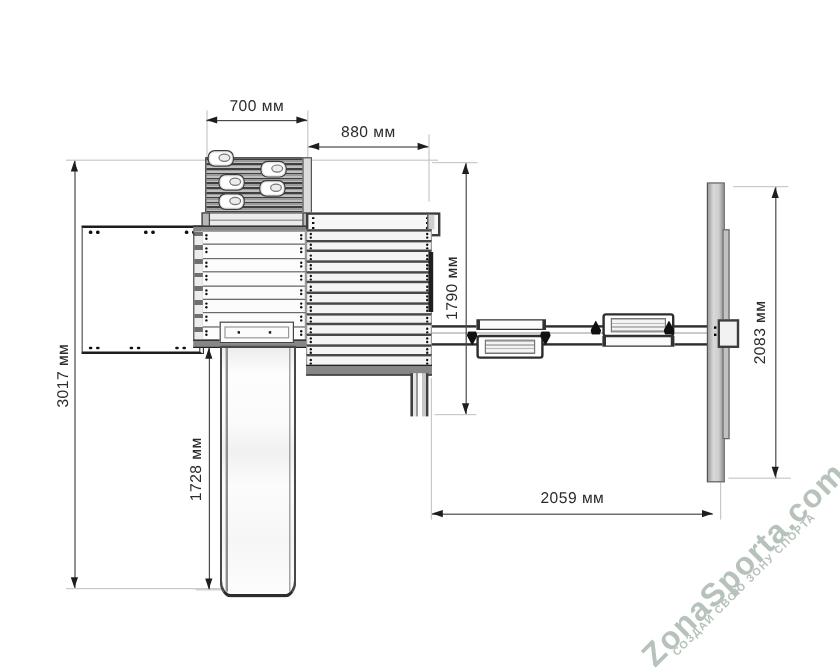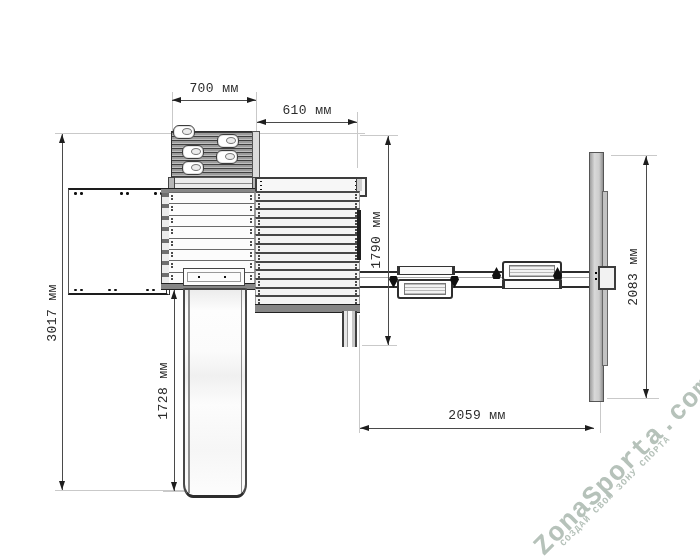--- a/index.html
+++ b/index.html
@@ -1,17 +1,17 @@
 <!DOCTYPE html>
 <html><head>
 <meta charset="utf-8">
 <style>
   html,body{margin:0;padding:0;background:#fff}
   .canvas{position:relative;width:700px;height:560px;background:#fff;overflow:hidden;
-          font-family:Liberation Mono, monospace}
+          font-family:Liberation Sans, sans-serif}
   
   .hline{position:absolute;height:1px;background:#4a4a4a}
   .vline{position:absolute;width:1px;background:#4a4a4a}
   .ref{background:#c9c9c9}
   .dimlabel{position:absolute;font-size:13px;color:#2b2b2b;white-space:nowrap;
             transform:translate(-50%,-50%);letter-spacing:.4px}
   .dimlabel.vert{transform:translate(-50%,-50%) rotate(-90deg)}
   .ah{position:absolute;width:0;height:0;border:solid transparent}
   .ah-l{border-width:3px 9px 3px 0;border-right-color:#1e1e1e}
   .ah-r{border-width:3px 0 3px 9px;border-left-color:#1e1e1e}
@@ -171,21 +171,21 @@
   <div class="dots2" style="left:595px;top:272px"></div>
 
   <div class="hline" style="left:172px;top:100px;width:84px"></div>
   <div class="ah ah-l" style="left:172px;top:97px"></div>
   <div class="ah ah-r" style="left:247px;top:97px"></div>
   <span class="dimlabel" style="left:214px;top:88px">700 мм</span>
 
   <div class="hline" style="left:257px;top:122px;width:100px"></div>
   <div class="ah ah-l" style="left:257px;top:119px"></div>
   <div class="ah ah-r" style="left:348px;top:119px"></div>
-  <span class="dimlabel" style="left:307px;top:110px">610 мм</span>
+  <span class="dimlabel" style="left:307px;top:110px">880 мм</span>
 
   <div class="vline" style="left:62px;top:134px;height:356px"></div>
   <div class="ah ah-u" style="left:59px;top:134px"></div>
   <div class="ah ah-d" style="left:59px;top:481px"></div>
   <span class="dimlabel vert" style="left:52px;top:313px">3017 мм</span>
 
   <div class="vline" style="left:174px;top:290px;height:201px"></div>
   <div class="ah ah-u" style="left:171px;top:290px"></div>
   <div class="ah ah-d" style="left:171px;top:482px"></div>
   <span class="dimlabel vert" style="left:163px;top:391px">1728 мм</span>

